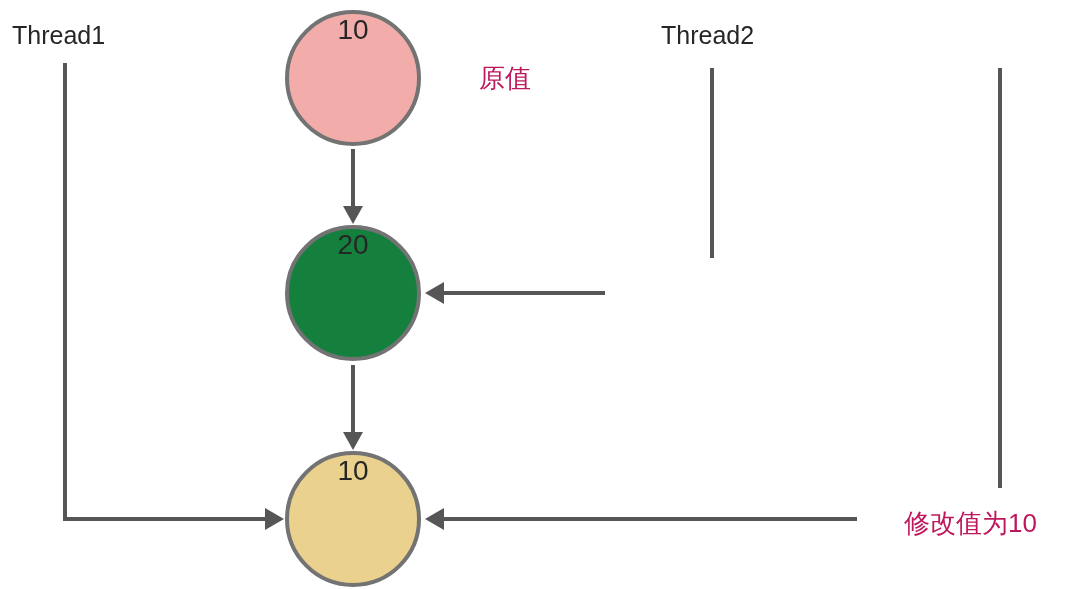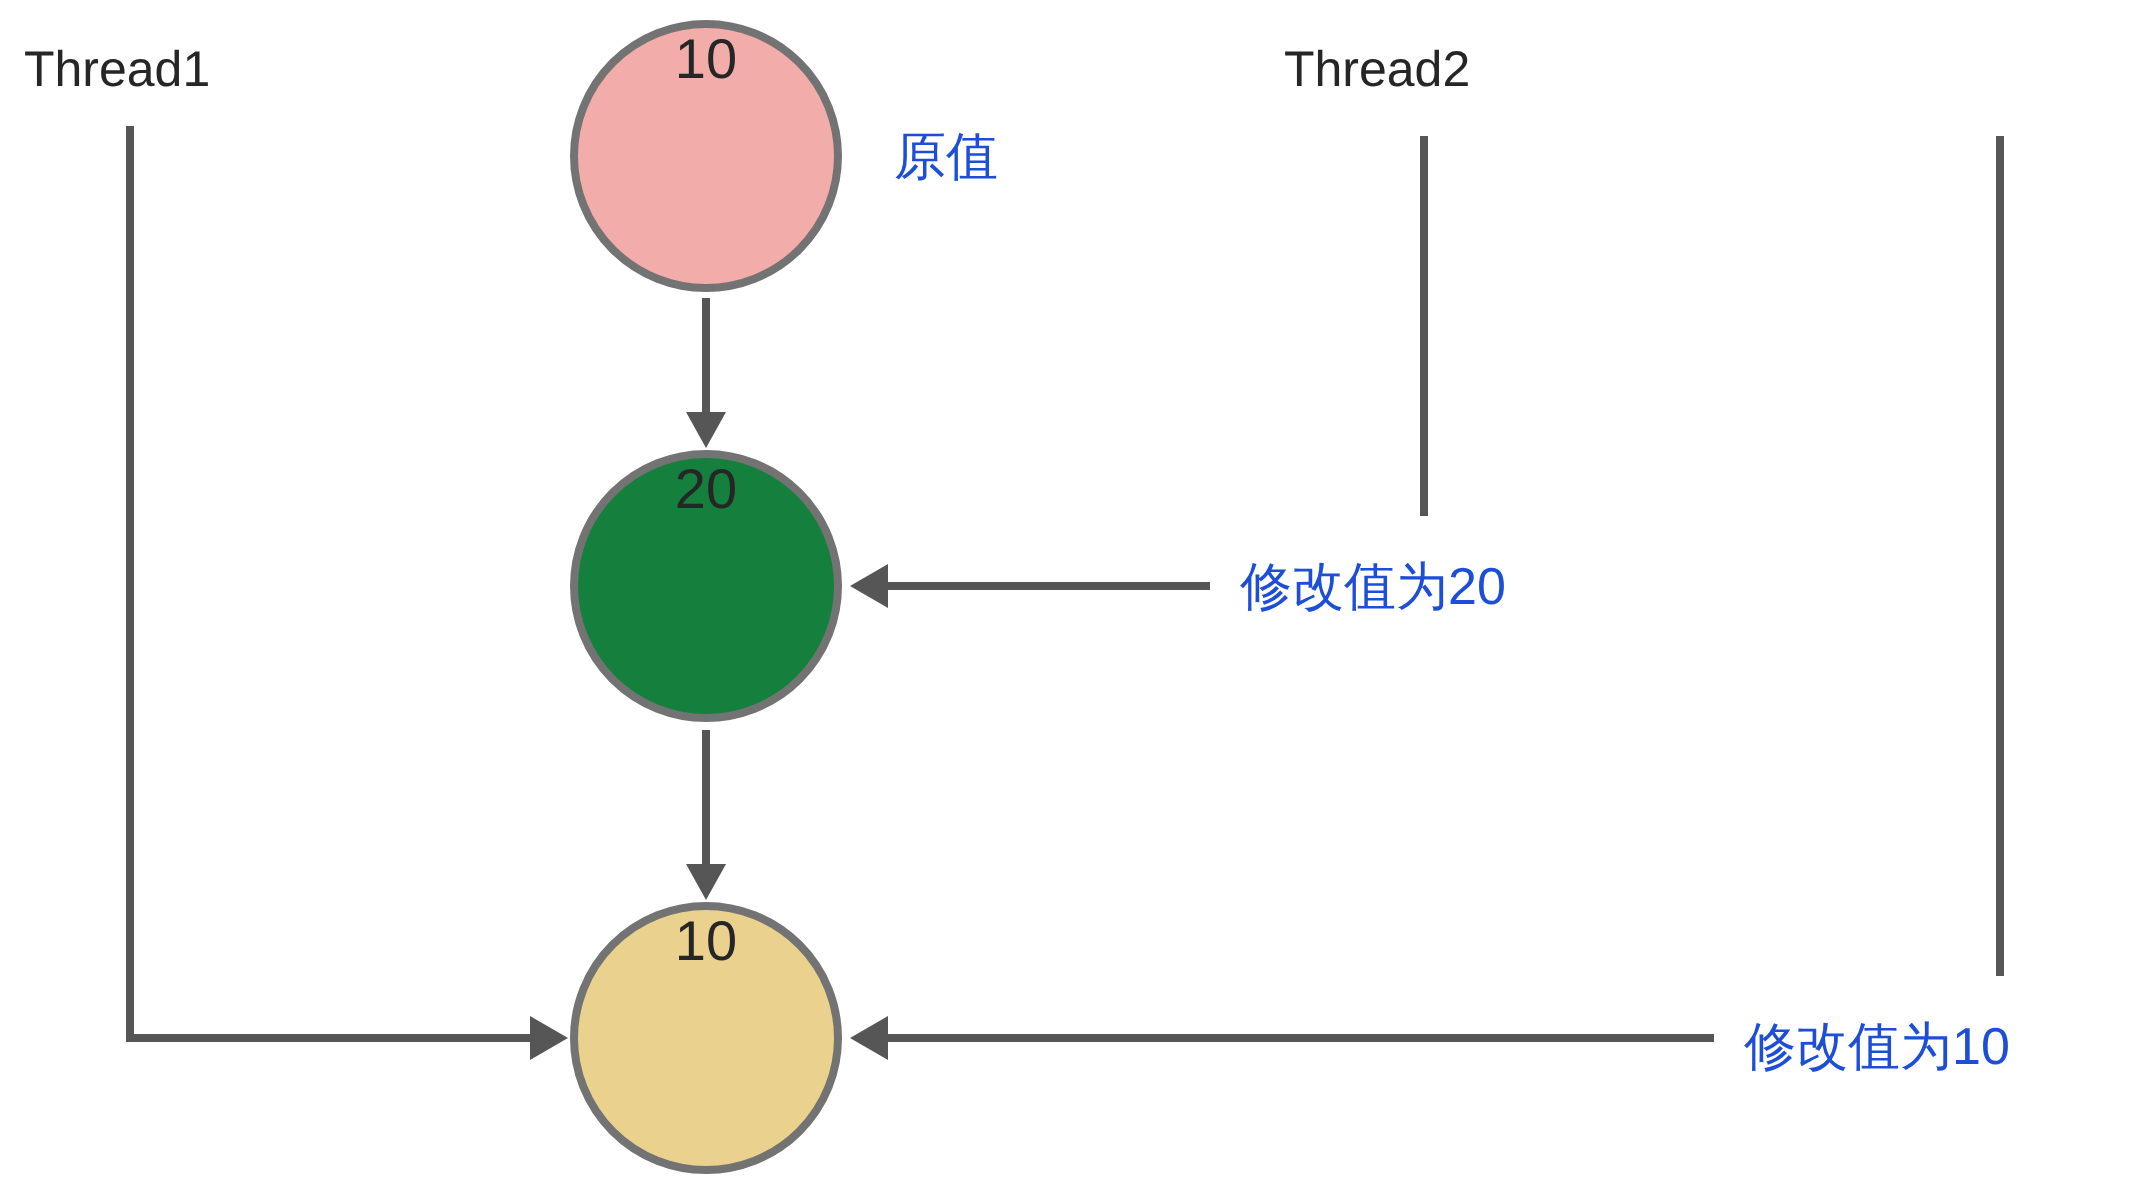--- a/index.html
+++ b/index.html
@@ -21,22 +21,23 @@
     position: absolute;
     font-size: 25px;
     line-height: 28px;
     color: #262626;
     white-space: nowrap;
   }
   .cn-label {
     position: absolute;
     font-size: 26px;
     line-height: 30px;
-    color: #1d4ed8;
+    color: #be185d;
     white-space: nowrap;
+    margin-left: 32px;
   }
   .vline {
     position: absolute;
     width: 4px;
     background: #565656;
   }
   .hline {
     position: absolute;
     height: 4px;
     background: #565656;
@@ -78,38 +79,37 @@
     border-bottom: 11px solid transparent;
     border-right: 19px solid #565656;
   }
 </style>
 </head>
 <body>
 
 <div id="stage">
 
   <div class="thread-label" style="left:12px; top:21px;">Thread1</div>
-  <div class="thread-label" style="left:642px; top:21px;">Thread2</div>
+  <div class="thread-label" style="left:661px; top:21px;">Thread2</div>
 
   <div class="vline" style="left:63px; top:63px; height:456px;"></div>
   <div class="vline" style="left:710px; top:68px; height:190px;"></div>
   <div class="vline" style="left:998px; top:68px; height:420px;"></div>
 
   <div class="circle" style="left: 285px; top: 10px; background: rgb(242, 172, 170);">
     <span>10</span>
   </div>
   <div class="circle" style="left: 285px; top: 225px; background: #15803d;">
     <span>20</span>
   </div>
   <div class="circle" style="left: 285px; top: 451px; background: rgb(234, 209, 141);">
     <span>10</span>
   </div>
 
   <div class="cn-label" style="left:447px; top:63px;">原值</div>
-  <div class="cn-label" style="left:620px; top:278px;">修改值为20</div>
   <div class="cn-label" style="left:872px; top:508px;">修改值为10</div>
 
   <div class="vline" style="left:351px; top:149px; height:59px;"></div>
   <div class="arrow-down" style="left:343px; top:206px;"></div>
 
   <div class="vline" style="left:351px; top:365px; height:69px;"></div>
   <div class="arrow-down" style="left:343px; top:432px;"></div>
 
   <div class="hline" style="left:63px; top:517px; width:203px;"></div>
   <div class="arrow-right" style="left:265px; top:508px;"></div>

